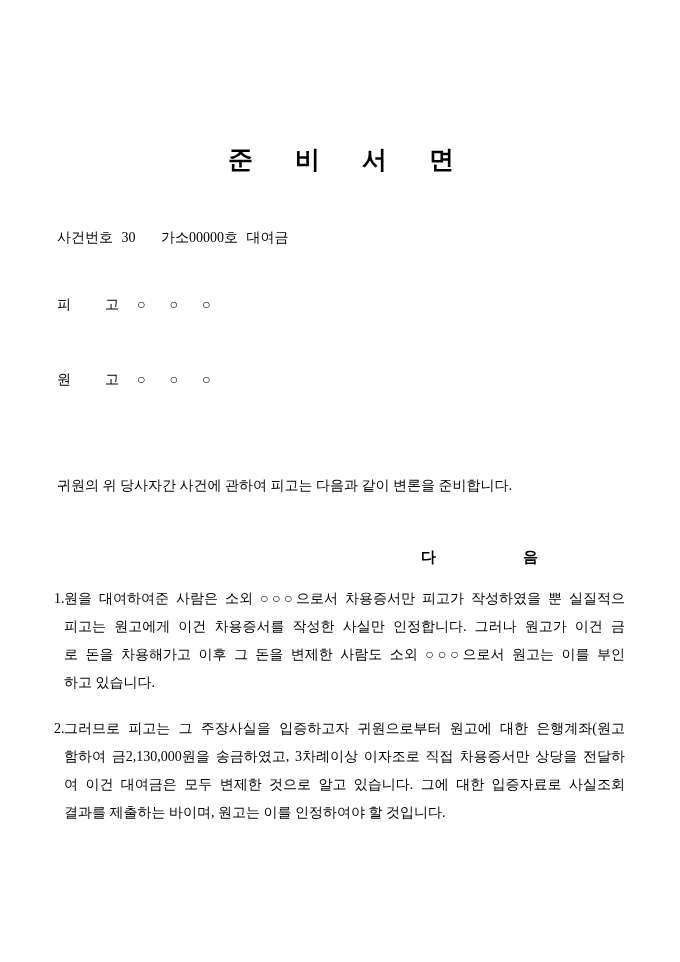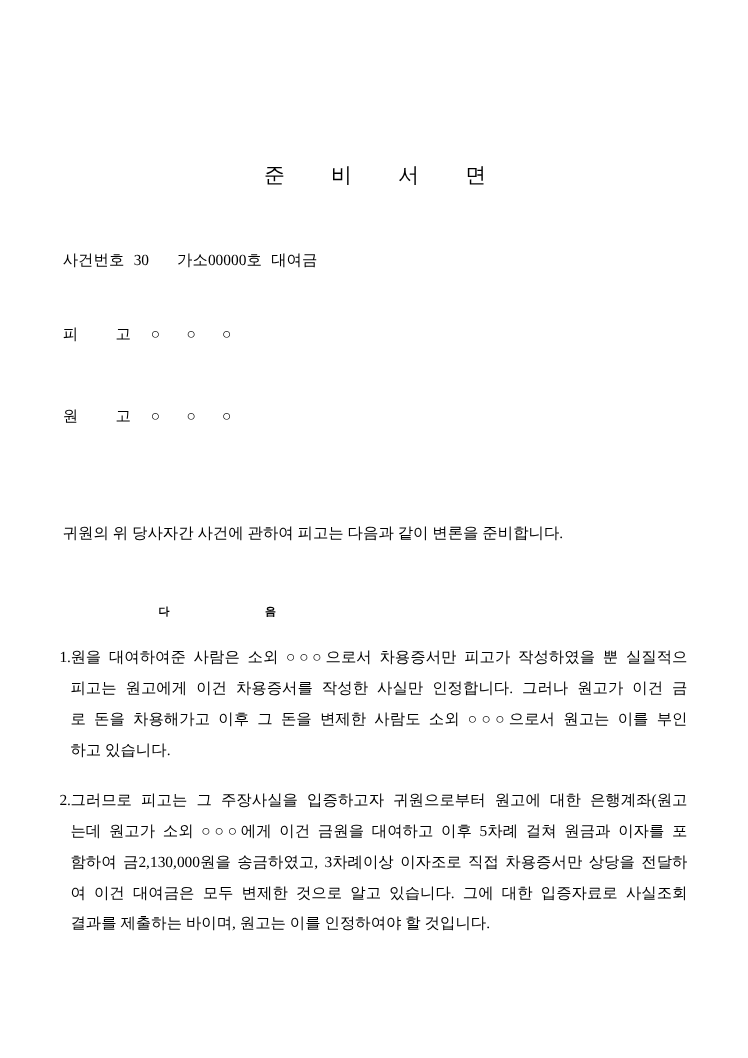--- a/index.html
+++ b/index.html
@@ -17,42 +17,42 @@
     background: #ffffff;
     color: #000000;
     font-family: "Liberation Serif", "DejaVu Serif", serif;
     font-size: 14px;
     line-height: 28px;
     overflow: hidden;
   }
   .doc-title {
     margin-top: 143px;
     text-align: center;
-    font-size: 19px;
-    font-weight: normal;
+    font-size: 25px;
+    font-weight: bold;
     line-height: 34px;
     letter-spacing: 42px;
     padding-left: 42px;        
     white-space: nowrap;
   }
   .case-line {
     margin-top: 47px;
     white-space: pre;
     word-spacing: 5px;
   }
   .party-row { white-space: nowrap; }
   .party-row.plaintiff { margin-top: 47px; }
   .party-row.defendant { margin-top: 39px; }
   .party-role { letter-spacing: 34px; }
   .party-name { letter-spacing: 24px; margin-left: -16px; }
   .intro-line { margin-top: 78px; }
   .section-heading {
     margin-top: 43px;
-    text-align: left;
-    font-size: 10px;
+    text-align: right;
+    font-size: 15px;
     font-weight: bold;
     letter-spacing: 87px;
     padding-left: 87px;        
     white-space: nowrap;
   }
   .para {
     position: relative;
     padding-left: 7px;
   }
   .para.first  { margin-top: 14px; }
@@ -97,19 +97,18 @@
     <span class="para-num">1.</span>
     <div class="jline">원을 대여하여준 사람은 소외 ○○○으로서 차용증서만 피고가 작성하였을 뿐 실질적으</div>
     <div class="jline">피고는 원고에게 이건 차용증서를 작성한 사실만 인정합니다. 그러나 원고가 이건 금</div>
     <div class="jline">로 돈을 차용해가고 이후 그 돈을 변제한 사람도 소외 ○○○으로서 원고는 이를 부인</div>
     <div class="jlast">하고 있습니다.</div>
   </div>
 
   <div class="para second">
     <span class="para-num">2.</span>
     <div class="jline">그러므로 피고는 그 주장사실을 입증하고자 귀원으로부터 원고에 대한 은행계좌(원고</div>
-    <div class="jline">는데 원고가 소외 ○○○에게 이건 금원을 대여하고 이후 5차례 걸쳐 원금과 이자를 포</div>
     <div class="jline">함하여 금2,130,000원을 송금하였고, 3차례이상 이자조로 직접 차용증서만 상당을 전달하</div>
     <div class="jline">여 이건 대여금은 모두 변제한 것으로 알고 있습니다. 그에 대한 입증자료로 사실조회</div>
     <div class="jlast">결과를 제출하는 바이며, 원고는 이를 인정하여야 할 것입니다.</div>
   </div>
 
 </div>
 
 </body></html>

